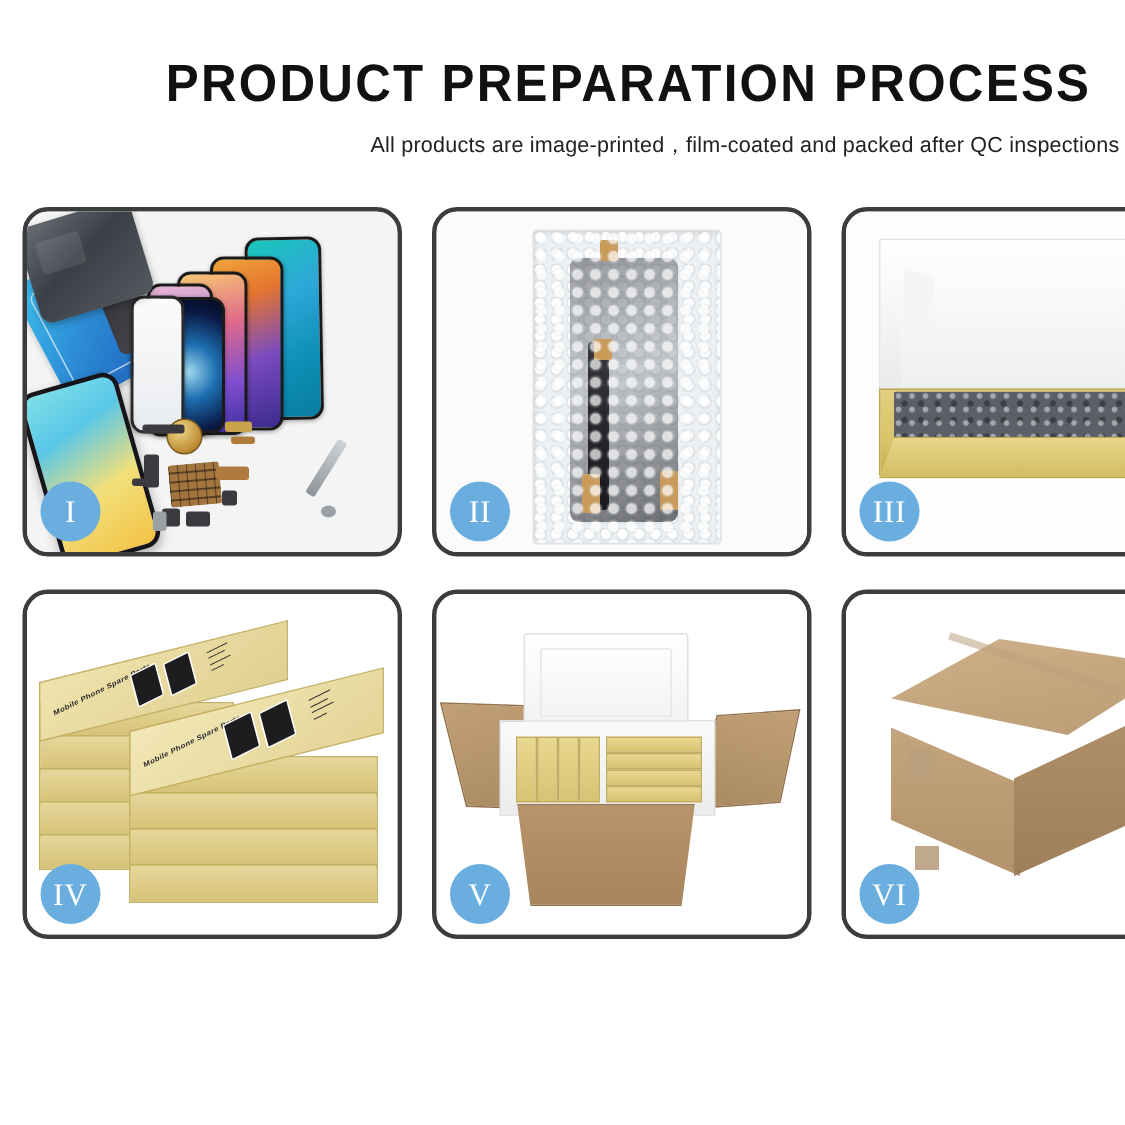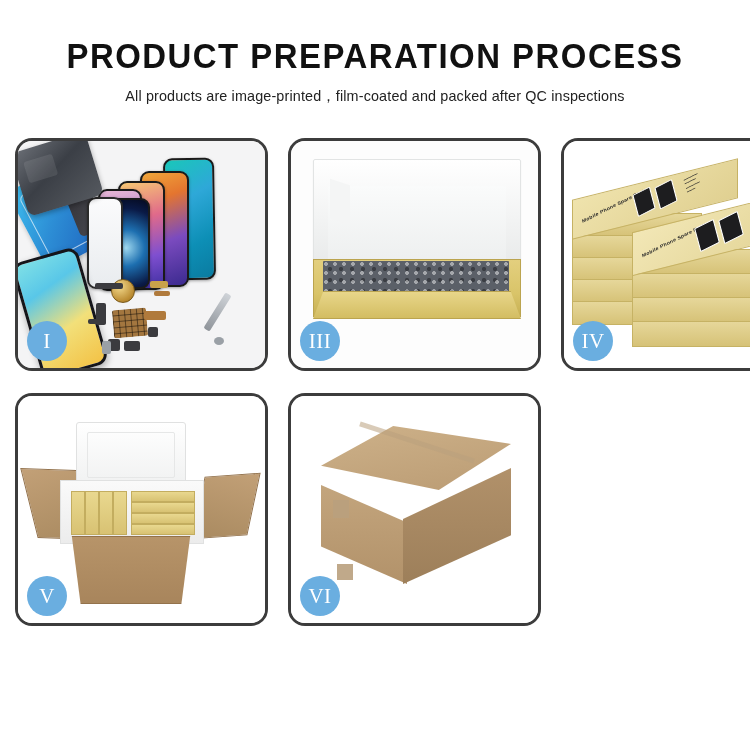--- a/index.html
+++ b/index.html
@@ -12,21 +12,21 @@
     height: 750px;
     overflow: hidden;
     font-family: "Liberation Sans", sans-serif;
     color: #111;
     position: relative;
   }
 
   
   .header {
     padding-top: 38px;
-    text-align: center;
+    text-align: right;
   }
   .page-title {
     font-family: "Liberation Sans", sans-serif;
     font-size: 35px;
     font-weight: 700;
     letter-spacing: 1.6px;
     color: #111111;
     line-height: 1.05;
     transform: scaleX(0.94);
     transform-origin: center;
@@ -374,20 +374,34 @@
       <div class="part silver" style="left:84px;top:200px;width:9px;height:13px;border-radius:2px;"></div>
       <div class="part" style="left:106px;top:200px;width:16px;height:10px;"></div>
       <div class="part copper" style="left:126px;top:170px;width:22px;height:9px;"></div>
       <div class="part" style="left:130px;top:186px;width:10px;height:10px;"></div>
       <div class="part silver" style="left:196px;top:196px;width:10px;height:8px;border-radius:50%;"></div>
       <div class="part" style="left:70px;top:178px;width:18px;height:5px;"></div>
     </div>
     <div class="badge">I</div>
   </div>
 
+  <div class="panel">
+    <div class="panel-stage p2-bg">
+      <div class="bubble-bag">
+        <div class="bag-item"></div>
+        <div class="bag-flex"></div>
+        <div class="bag-tape" style="left:44px;top:6px;"></div>
+        <div class="bag-tape" style="left:40px;top:72px;"></div>
+        <div class="bag-tape" style="left:32px;top:162px;height:26px;"></div>
+        <div class="bag-tape" style="left:84px;top:160px;height:26px;"></div>
+        <div class="bubble-overlay"></div>
+      </div>
+    </div>
+    <div class="badge">II</div>
+  </div>
 
   <div class="panel">
     <div class="panel-stage p3-bg">
       <div class="box3-lid">
         <div class="box3-lid-wing-l"></div>
 
       </div>
       <div class="box3-base"></div>
       <div class="box3-foam"></div>
       <div class="box3-base-front"></div>

